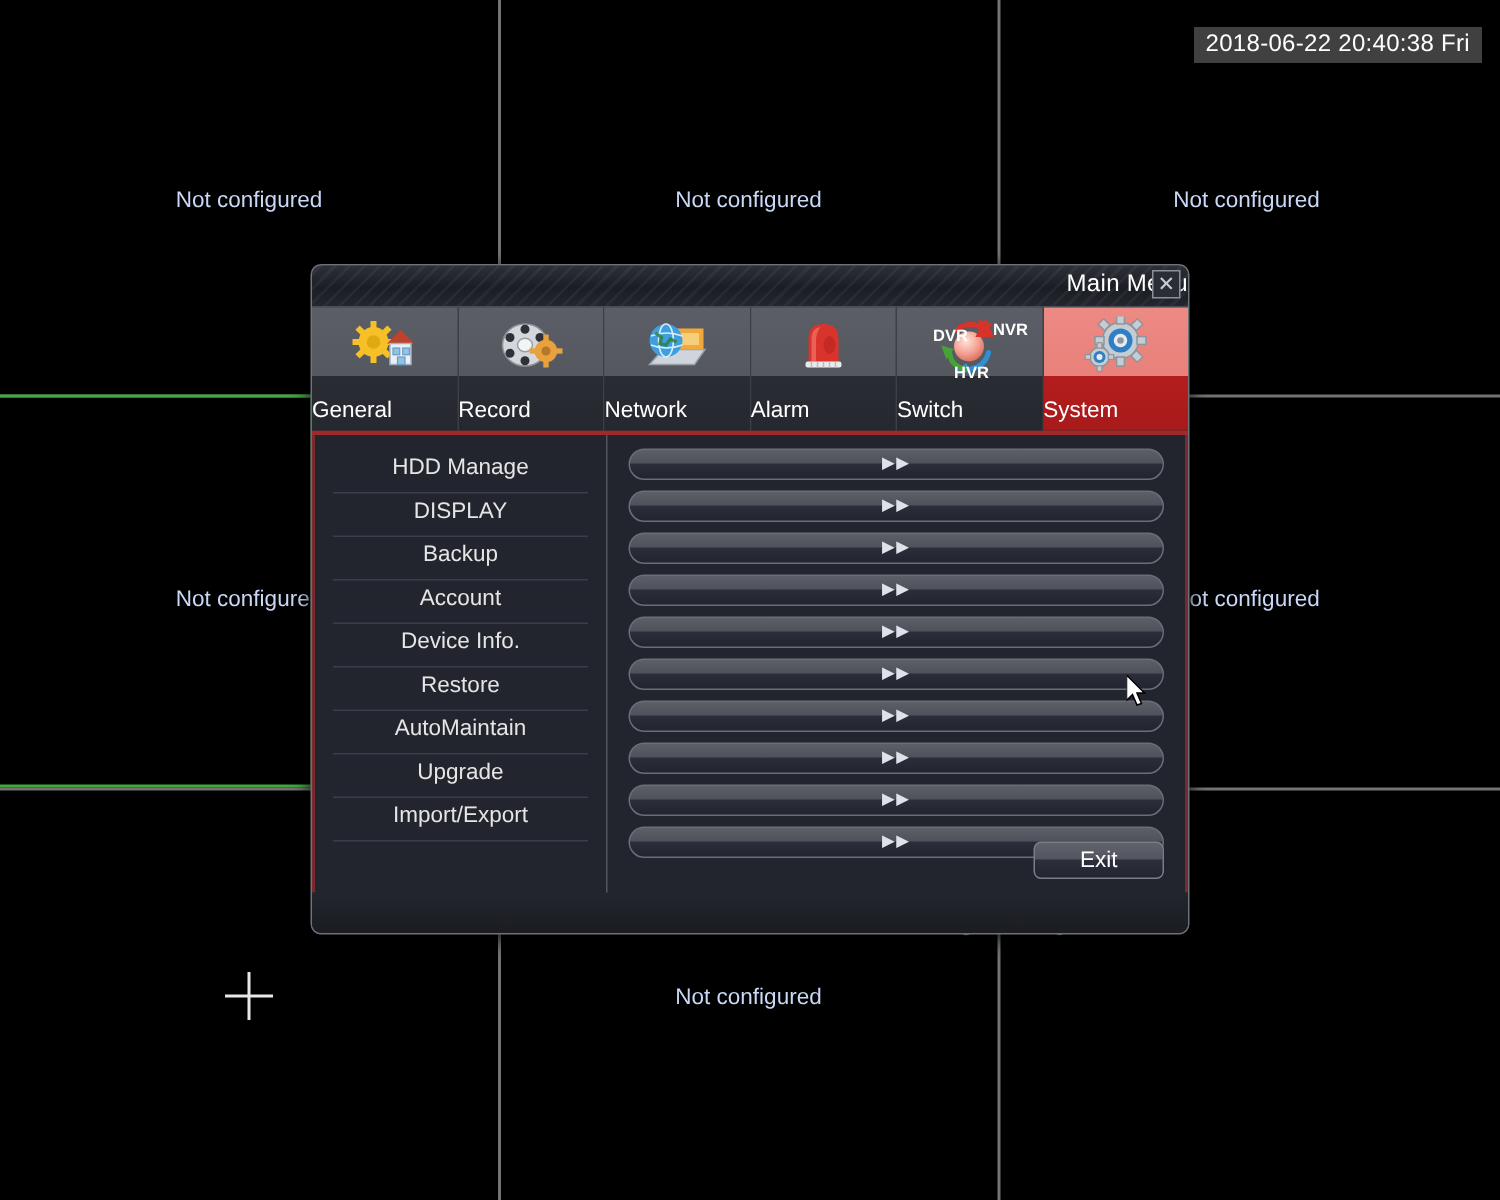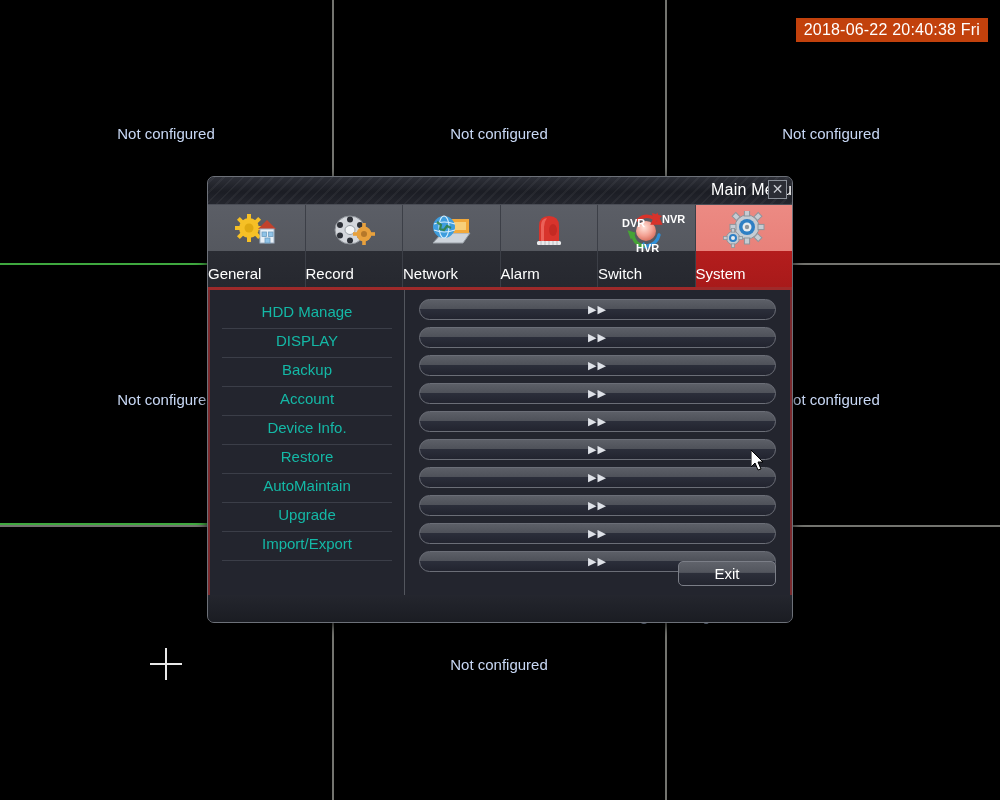--- a/index.html
+++ b/index.html
@@ -82,21 +82,21 @@
   #crosshair:before { left: 0; top: 15px; width: 32px; height: 2px; }
   #crosshair:after  { left: 15px; top: 0; width: 2px; height: 32px; }
 
   
   #timestamp {
     position: absolute;
     right: 12px;
     top: 18px;
     color: #ffffff;
     font-size: 16px;
-    background: #c2410c;
+    background: #404040;
     padding: 3px 8px;
     letter-spacing: 0.2px;
     white-space: nowrap;
   }
 
   
   #bitrate-table {
     position: absolute;
     left: 620px;
     top: 533px;
@@ -216,21 +216,21 @@
   #menu-list {
     width: 195px;
     padding-top: 10px;
     border-right: 1px solid #53565e;
     box-sizing: border-box;
   }
   .menu-item {
     position: relative;
     height: 28px;
     margin: 0 12px;
-    color: #14b8a6;
+    color: #e5e5e5;
     font-size: 15px;
     text-align: center;
     line-height: 24px;
     border-bottom: 1px solid #3b3e48;
     cursor: pointer;
     white-space: nowrap;
   }
 
   #action-panel {
     flex: 1;
@@ -251,21 +251,21 @@
     text-align: center;
     line-height: 19px;
     cursor: pointer;
     overflow: hidden;
   }
 
   #exit-button {
     position: absolute;
     right: 14px;
     bottom: 9px;
-    width: 98px;
+    width: 87px;
     height: 25px;
     border-radius: 5px;
     background: linear-gradient(to bottom, #60636b 0%, #53565e 45%, #2c2f3a 50%, #23252f 100%);
     border: 1px solid #7b7e87;
     box-sizing: border-box;
     color: #ffffff;
     font-size: 15px;
     text-align: center;
     line-height: 23px;
     cursor: pointer;

